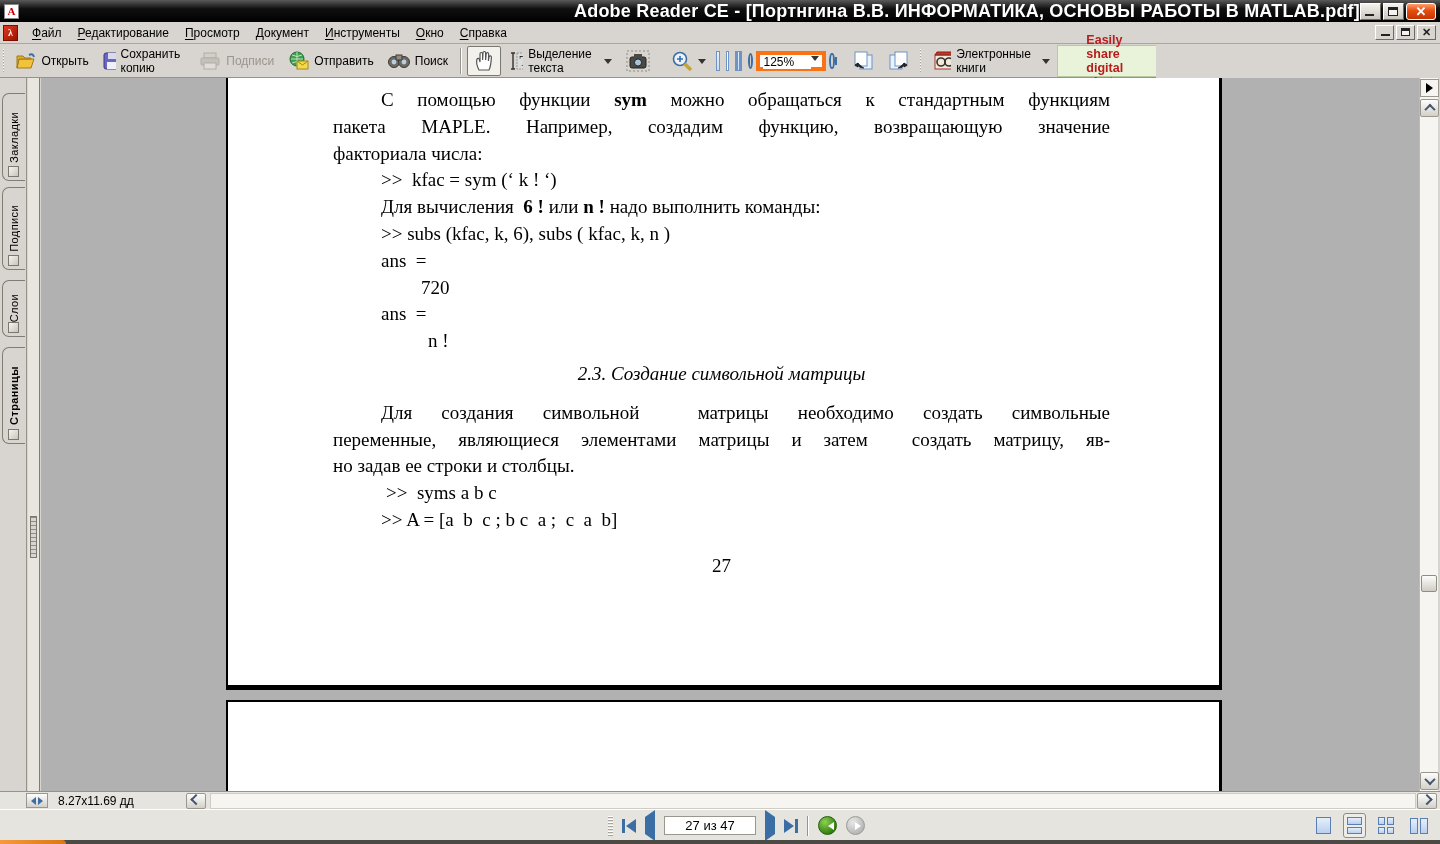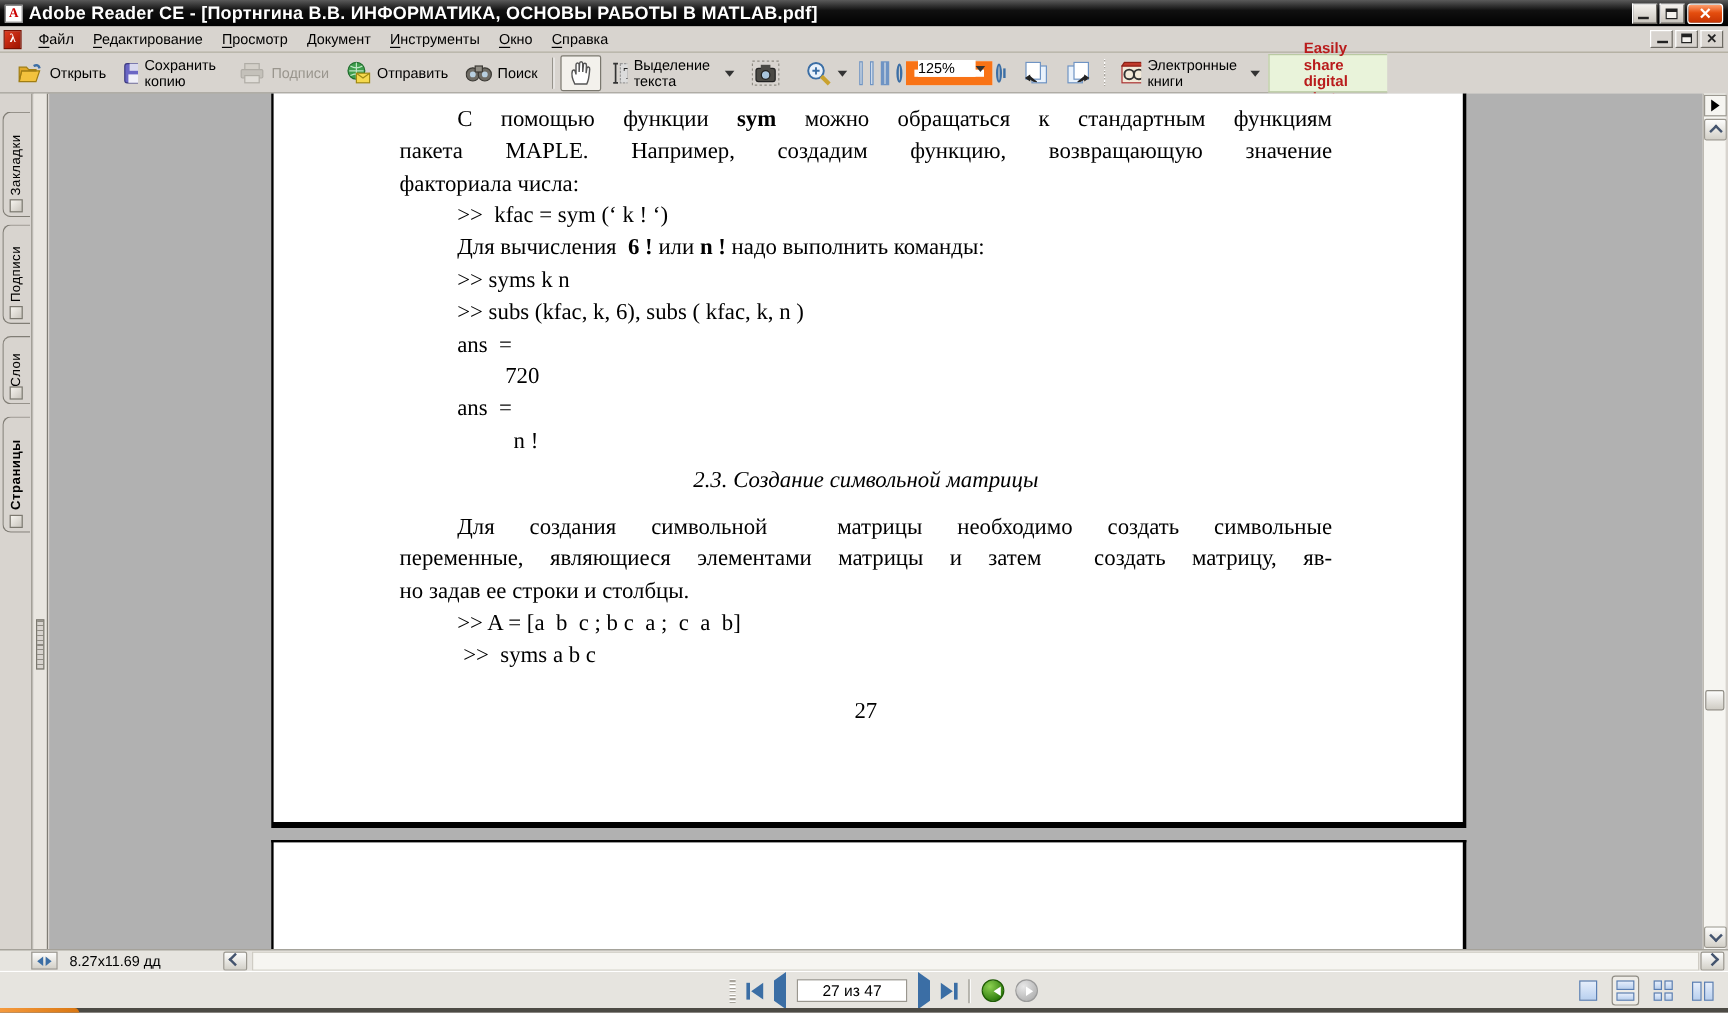--- a/index.html
+++ b/index.html
@@ -6,22 +6,22 @@
   html,body { width:1440px; height:844px; overflow:hidden; font-family:"Liberation Sans",sans-serif; }
   #app { position:relative; width:1440px; height:844px; background:#d8d4cf; }
 
   
   .titlebar { position:absolute; left:0; top:0; width:1440px; height:22px;
     background:linear-gradient(180deg,#5a5a5a 0%,#101010 40%,#000 100%);
     display:flex; align-items:center; padding:0 4px; }
   .app-icon { width:15px; height:15px; background:#fff; border:1px solid #888; margin-right:5px;
     display:flex; align-items:center; justify-content:center;
     color:#c00; font:bold 11px "Liberation Serif",serif; }
-  .title-text { color:#fff; font-size:15px; font-weight:bold; letter-spacing:.2px; flex:1;
-    white-space:nowrap; overflow:hidden; }
+  .title-text { color:#fff; font-size:18px; font-weight:bold; letter-spacing:.2px; flex:1;
+    white-space:nowrap; overflow:hidden;text-align:right; }
   .tb-buttons { display:flex; gap:2px; }
   .tbtn { width:21px; height:17px; background:linear-gradient(180deg,#f4f2ee,#c9c5bd);
     border:1px solid; border-color:#fff #6d6a63 #6d6a63 #fff; position:relative; }
   .tbtn.close { width:30px; background:linear-gradient(180deg,#ff9f6e 0%,#e44d0e 45%,#c63403 100%);
     border:1px solid #fff; border-radius:3px; }
   .glyph-min { position:absolute; left:4px; bottom:3px; width:9px; height:0; border-bottom:2px solid #222; }
   .glyph-rest { position:absolute; left:4px; top:3px; width:10px; height:9px; border:1px solid #222; border-top-width:3px; background:#f4f2ee; }
   .glyph-x { position:absolute; inset:0; display:flex; align-items:center; justify-content:center;
     color:#fff; font:bold 13px "Liberation Sans",sans-serif; }
   .glyph-x-s { position:absolute; inset:0; display:flex; align-items:center; justify-content:center;
@@ -41,21 +41,21 @@
   
   .toolbar { position:absolute; left:0; top:44px; width:1156px; height:34px; background:#d8d4cf;
     border-bottom:1px solid #96938b; display:flex; align-items:center; }
   .grip { width:5px; height:24px; margin:0 4px 0 3px;
     background:repeating-linear-gradient(180deg,#fff 0 1px,#a8a49c 1px 2px,transparent 2px 3px); }
   .tsep { width:2px; height:26px; margin:0 5px; border-left:1px solid #96938b; border-right:1px solid #fff; }
   .tool { display:flex; align-items:center; gap:5px; padding:3px 6px; font-size:12px; color:#000; border:1px solid transparent; }
   .tool.disabled { color:#9a968e; }
   .tool.pressed { background:#f3f1ec; border:1px solid #7b786f; border-radius:2px; }
   .dd { width:0; height:0; border:4px solid transparent; border-top:5px solid #333; margin-top:5px; }
-  .zoombox { display:flex; align-items:flex-end; background:#fff; border:7px solid #f97316; height:20px; padding:0 3px; width:72px; }
+  .zoombox { display:flex; align-items:flex-start; background:#fff; border:4px solid #f97316; height:20px; padding:0 3px; width:72px; }
   .zoombox input { border:none; outline:none; width:48px; font-size:12px; font-family:"Liberation Sans",sans-serif; }
   .roundbtn { width:16px; height:16px; border:2px solid #3b6ea5; border-radius:50%; position:relative; margin:0 3px; }
   .roundbtn::before { content:""; position:absolute; left:2px; right:2px; top:4px; height:2px; background:#3b6ea5; }
   .roundbtn.plus::after { content:""; position:absolute; top:2px; bottom:2px; left:4px; width:2px; background:#3b6ea5; }
   .pagebtn { width:17px; height:20px; background:linear-gradient(135deg,#eaf2fb,#c8dcf2); border:1px solid #6f94c4; margin:0 3px; }
   .promo { margin-left:auto; height:32px; display:flex; align-items:center; padding:0 28px;
     background:#e9f3da; border:1px solid #b9c9a2; border-right:none;
     color:#b91c1c; font-size:12.5px; font-weight:bold; }
 
   
@@ -350,32 +350,31 @@
       </div>
 
     <div class="docarea">
       <div class="page page1">
         <div class="content" id="doc-lines">
             <div class="dline body just" style="padding-left: 48px;"><span>С помощью функции </span><span class="b">sym</span><span> можно обращаться к стандартным функциям</span></div>
             <div class="dline body just"><span>пакета MAPLE. Например, создадим функцию, возвращающую значение</span></div>
             <div class="dline body"><span>факториала числа:</span></div>
             <div class="dline code" style="padding-left: 48px;"><span>&gt;&gt;  kfac = sym (‘ k ! ‘)</span></div>
             <div class="dline body" style="padding-left: 48px;"><span>Для вычисления  </span><span class="b">6 !</span><span> или </span><span class="b">n !</span><span> надо выполнить команды:</span></div>
-            <div class="dline code" style="padding-left: 48px;"><span>&gt;&gt; syms k n</span></div>
             <div class="dline code" style="padding-left: 48px;"><span>&gt;&gt; subs (kfac, k, 6), subs ( kfac, k, n )</span></div>
             <div class="dline code" style="padding-left: 48px;"><span>ans  =</span></div>
             <div class="dline code" style="padding-left: 88px;"><span>720</span></div>
             <div class="dline code" style="padding-left: 48px;"><span>ans  =</span></div>
             <div class="dline code" style="padding-left: 95px;"><span>n !</span></div>
             <div class="dline heading"><span>2.3. Создание символьной матрицы</span></div>
             <div class="dline body just" style="padding-left: 48px;"><span>Для создания символьной  матрицы необходимо создать символьные</span></div>
             <div class="dline body just"><span>переменные, являющиеся элементами матрицы и затем  создать матрицу, яв-</span></div>
             <div class="dline body"><span>но задав ее строки и столбцы.</span></div>
+            <div class="dline code" style="padding-left: 53px;"><span>&gt;&gt;  syms a b c</span></div>
             <div class="dline code" style="padding-left: 48px;"><span>&gt;&gt; A = [a  b  c ; b c  a ;  c  a  b]</span></div>
-            <div class="dline code" style="padding-left: 53px;"><span>&gt;&gt;  syms a b c</span></div>
             <div class="dline pagenum"><span>27</span></div>
           </div>
       </div>
       <div class="page page2"></div>
     </div>
 
     <div class="vscroll">
       <div class="overflow-btn">
           <span class="tri-r"></span>
         </div>

